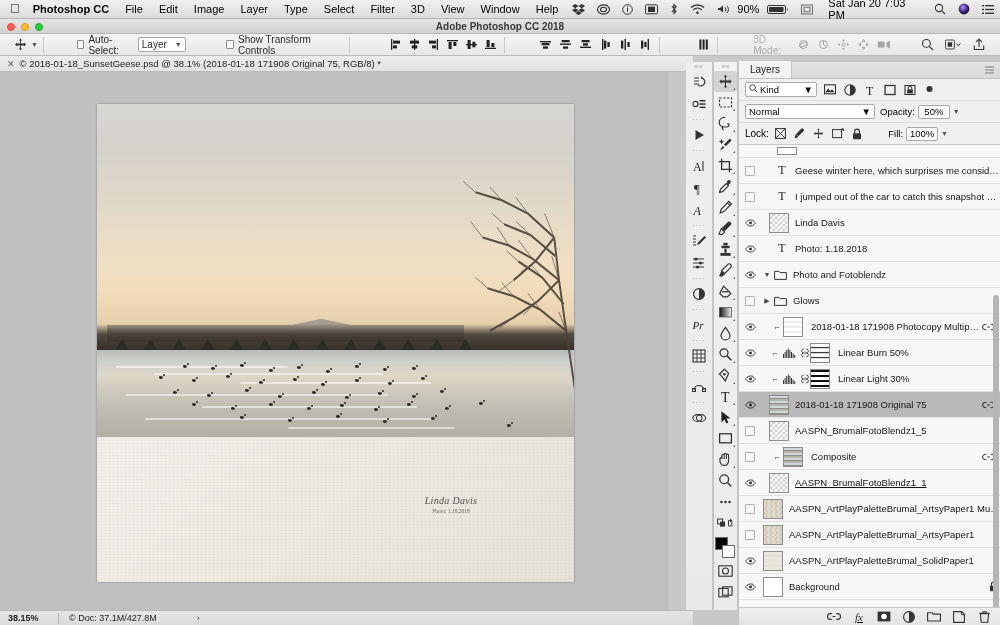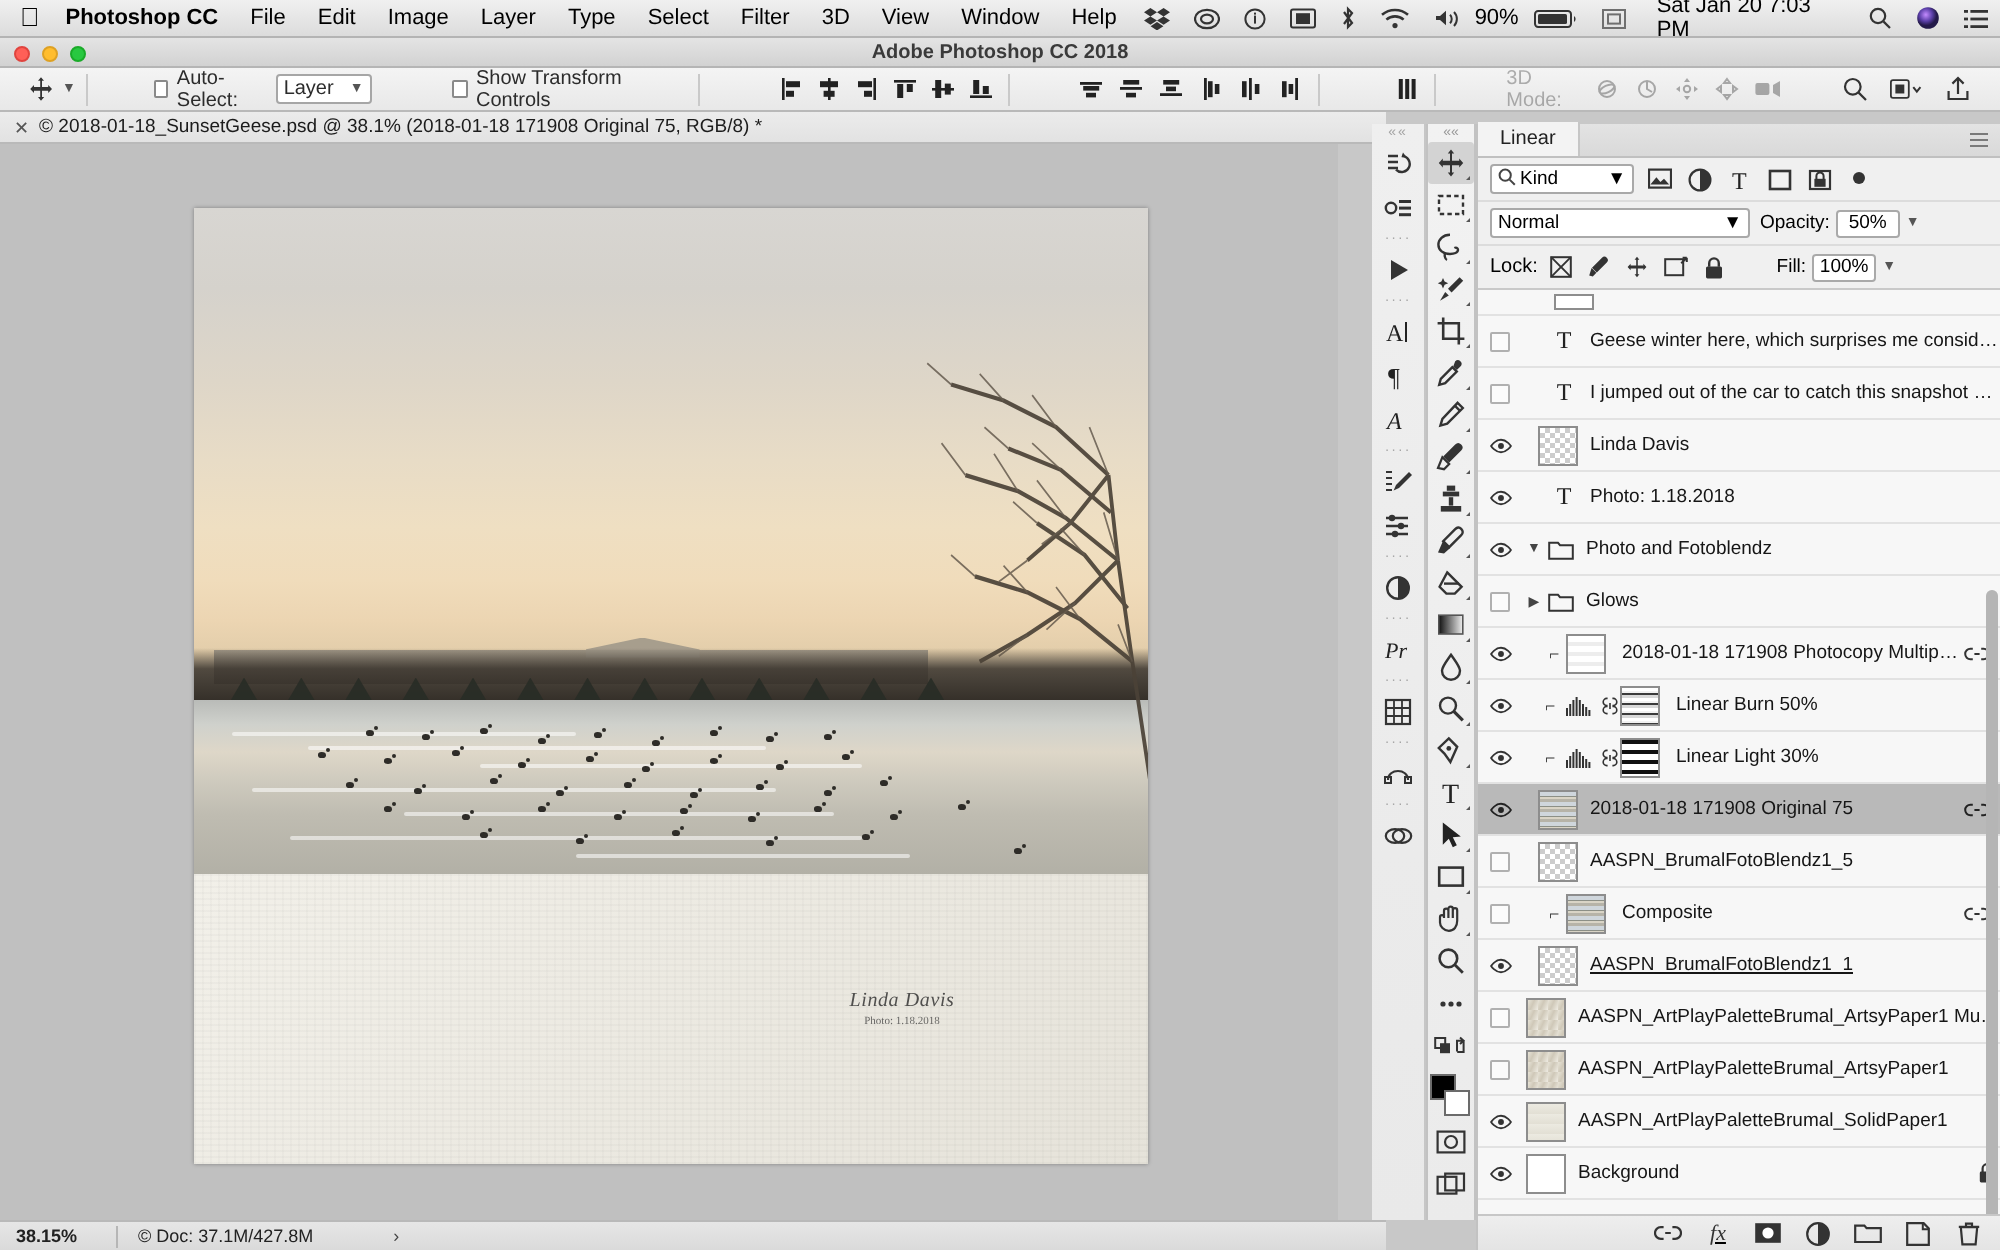--- a/index.html
+++ b/index.html
@@ -948,21 +948,21 @@
         <svg width="15" height="12" viewBox="0 0 15 12">
           <rect x="0.8" y="2.4" width="9.4" height="8.4" fill="none" stroke="#333" stroke-width="1.1"></rect>
           <rect x="4.6" y="0.8" width="9.4" height="8.4" fill="none" stroke="#333" stroke-width="1.1"></rect>
         </svg>
       </div>
   </div>
 
   <div class="layers">
     <div class="lp-tabs">
       <div class="lp-tab">
-          <span>Linear</span>
+          <span>Layers</span>
         </div>
       <span class="lp-menu">
         <svg width="9" height="9" viewBox="0 0 9 9">
             <path d="M0 1h9M0 4h9M0 7h9" stroke="#7a7a7a" stroke-width="1.1"></path>
           </svg>
       </span>
     </div>
 
     <div class="lp-row lp-filter">
       <span class="kindsel">

